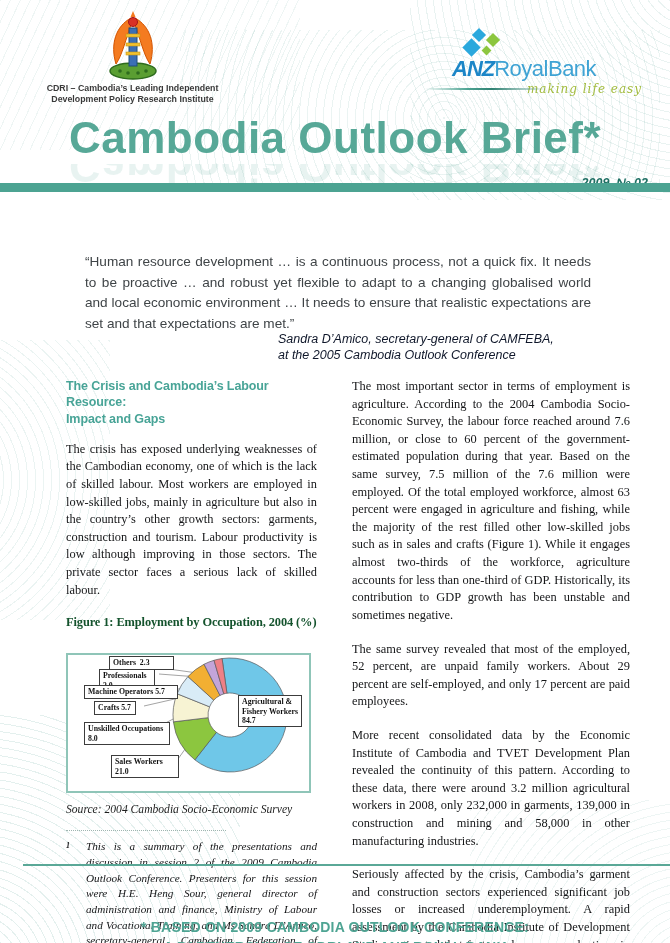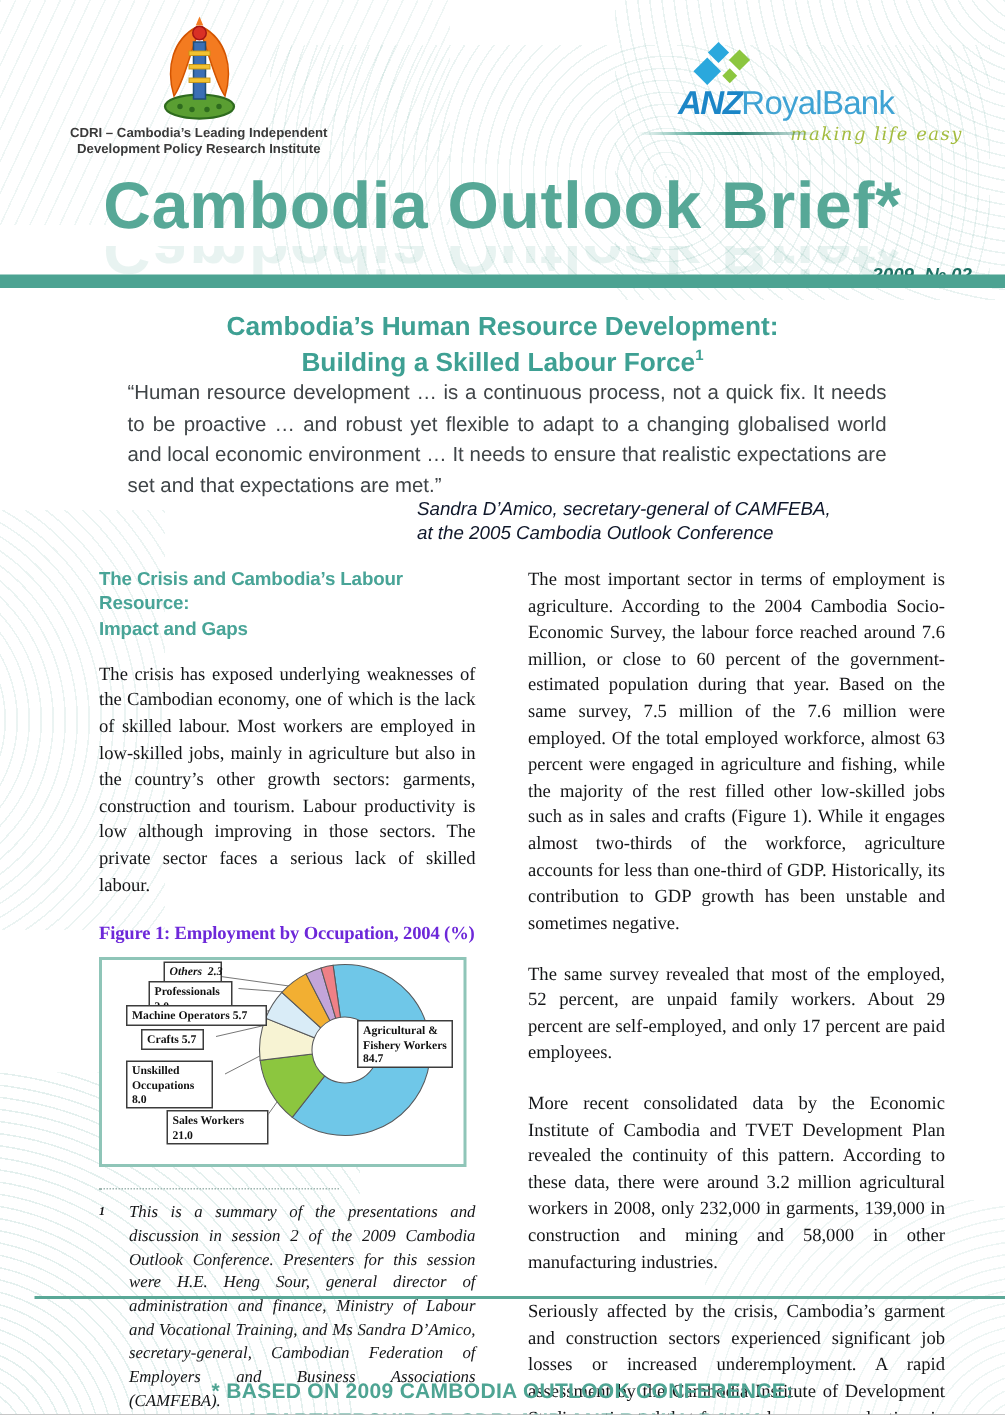--- a/index.html
+++ b/index.html
@@ -64,21 +64,21 @@
 
   
   .col { position:absolute; top:378px; z-index:2; }
   .col-left  { left:66px; width:251px; }
   .col-right { left:352px; width:278px; }
   .section-heading { font-size:12.5px; font-weight:bold; color:#48a497; line-height:1.3; letter-spacing:-0.1px; margin-bottom:14px; }
   .body-text { font-family:"Liberation Serif", serif; font-size:12.4px; line-height:1.42;
     color:#141517; text-align:justify; margin:0 0 16px 0; }
 
   .figure-title { font-family:"Liberation Serif", serif; font-weight:bold; font-size:12.4px;
-    color:#6d28d9; margin:14px 0 8px 0; letter-spacing:-0.1px; }
+    color:#14532d; margin:14px 0 23px 0; letter-spacing:-0.1px; }
   .figure-box { position:relative; width:245px; height:140px; border:2px solid #8fc5b8;
     background:#fff; box-sizing:border-box; }
   .figure-box svg { position:absolute; left:0; top:0; }
   .plabel { position:absolute; background:#fff; border:1px solid #3c3c3c; padding:1px 3px;
     font-family:"Liberation Serif", serif; font-weight:bold; font-size:7.8px; line-height:1.2;
     color:#111; box-sizing:border-box; }
   .figure-source { font-family:"Liberation Serif", serif; font-style:italic; font-size:11.6px;
     color:#1d1d1d; margin-top:10px; }
   .footnote-rule { border:none; border-top:1.5px dotted #9fb5b0; width:160px; margin:14px 0 8px 0; }
   .footnote { display:flex; font-family:"Liberation Serif", serif; font-style:italic;
@@ -137,24 +137,20 @@
     </div>
     <div class="anz-tagline">making life easy</div>
   </div>
   <div class="anz-underline"></div>
 
   <div class="masthead-reflection">Cambodia Outlook Brief*</div>
   <div class="masthead-title">Cambodia Outlook Brief*</div>
   <div class="issue-no">2009, № 02</div>
   <div class="teal-bar"></div>
 
-  <div class="article-heading">
-    <div>Cambodia’s Human Resource Development:</div>
-    <div><span>Building a Skilled Labour Force</span><sup>1</sup></div>
-  </div>
 
   <div class="quote">“Human resource development … is a continuous process, not a quick fix. It needs to be proactive … and robust yet flexible to adapt to a changing globalised world and local economic environment … It needs to ensure that realistic expectations are set and that expectations are met.”</div>
   <div class="attribution">
     <div>Sandra D’Amico, secretary-general of CAMFEBA,</div>
     <div>at the 2005 Cambodia Outlook Conference</div>
   </div>
 
   <div class="col col-left">
     <div class="section-heading">
       <div>The Crisis and Cambodia’s Labour Resource:</div>
@@ -173,29 +169,30 @@
           <line x1="82" y1="76" x2="122.83613065332756" y2="54.85788586311322" stroke="#666" stroke-width="0.6"></line>
           <line x1="110" y1="104" x2="127.59382518775223" y2="79.4027094703046" stroke="#666" stroke-width="0.6"></line>
           <path d="M154.06713324527627,3.554720081730487 A57,57 0 1 1 126.84461471153294,104.86757052949751 L148.43125480094253,77.31730792366571 A22,22 0 1 0 158.93819177887855,38.21410248768545 Z" fill="#6fc7e8" stroke="#58595b" stroke-width="0.7"></path>
           <path d="M126.84461471153294,104.86757052949751 A57,57 0 0 1 105.41522529052575,66.86755204407248 L140.1602623928345,62.650634122273594 A22,22 0 0 0 148.43125480094253,77.31730792366571 Z" fill="#8cc63f" stroke="#58595b" stroke-width="0.7"></path>
           <path d="M105.41522529052575,66.86755204407248 A57,57 0 0 1 109.10591550399397,38.75815861726264 L141.584739317331,51.80139455403119 A22,22 0 0 0 140.1602623928345,62.650634122273594 Z" fill="#f7f3d3" stroke="#58595b" stroke-width="0.7"></path>
           <path d="M109.10591550399397,38.75815861726264 A57,57 0 0 1 119.90804558432465,21.564763907727738 L145.75398250623056,45.16534747315807 A22,22 0 0 0 141.584739317331,51.80139455403119 Z" fill="#d9ecf7" stroke="#58595b" stroke-width="0.7"></path>
           <path d="M119.90804558432465,21.564763907727738 A57,57 0 0 1 136.05165421398434,9.24880936402218 L151.98484899487116,40.41182115804365 A22,22 0 0 0 145.75398250623056,45.16534747315807 Z" fill="#f2af32" stroke="#58595b" stroke-width="0.7"></path>
           <path d="M136.05165421398434,9.24880936402218 A57,57 0 0 1 146.0210955750576,5.285517334269201 L155.83270355528538,38.882129497437234 A22,22 0 0 0 151.98484899487116,40.41182115804365 Z" fill="#c3a5d9" stroke="#58595b" stroke-width="0.7"></path>
           <path d="M146.0210955750576,5.285517334269201 A57,57 0 0 1 154.06713324527624,3.554720081730494 L158.93819177887855,38.21410248768545 A22,22 0 0 0 155.83270355528538,38.882129497437234 Z" fill="#ef8086" stroke="#58595b" stroke-width="0.7"></path>
         </svg>
-      <div class="plabel" style="left:41px; top:1px;  width:39px;font-style:italic;"><span>Others</span>&nbsp;&nbsp;<span>2.3</span></div>
+      <div class="plabel" style="left:41px; top:1px;  width:65px;"><span>Others</span>&nbsp;&nbsp;<span>2.3</span></div>
       <div class="plabel" style="left:31px; top:14px; width:56px;"><span>Professionals</span> <span>3.0</span></div>
       <div class="plabel" style="left:16px; top:30px; width:94px;"><span>Machine Operators</span> <span>5.7</span></div>
       <div class="plabel" style="left:26px; top:46px; width:42px;"><span>Crafts</span> <span>5.7</span></div>
-      <div class="plabel" style="left:16px; top:67px; width:58px;"><span>Unskilled Occupations</span> <span>8.0</span></div>
+      <div class="plabel" style="left:16px; top:67px; width:86px;"><span>Unskilled Occupations</span> <span>8.0</span></div>
       <div class="plabel" style="left:43px; top:100px; width:68px;"><span>Sales Workers</span> <span>21.0</span></div>
       <div class="plabel" style="left:170px; top:40px; width:64px;"><span>Agricultural &amp; Fishery Workers</span> <span>84.7</span></div>
     </div>
 
+    <div class="figure-source">Source: 2004 Cambodia Socio-Economic Survey</div>
     <hr class="footnote-rule">
     <div class="footnote">
       <div class="fn-mark">1</div>
       <div class="fn-text">This is a summary of the presentations and discussion in session 2 of the 2009 Cambodia Outlook Conference. Presenters for this session were H.E. Heng Sour, general director of administration and finance, Ministry of Labour and Vocational Training, and Ms Sandra D’Amico, secretary-general, Cambodian Federation of Employers and Business Associations (CAMFEBA).</div>
     </div>
   </div>
 
   <div class="col col-right">
     <p class="body-text">The most important sector in terms of employment is agriculture. According to the 2004 Cambodia Socio-Economic Survey, the labour force reached around 7.6 million, or close to 60 percent of the government-estimated population during that year. Based on the same survey, 7.5 million of the 7.6 million were employed. Of the total employed workforce, almost 63 percent were engaged in agriculture and fishing, while the majority of the rest filled other low-skilled jobs such as in sales and crafts (Figure 1). While it engages almost two-thirds of the workforce, agriculture accounts for less than one-third of GDP. Historically, its contribution to GDP growth has been unstable and sometimes negative.</p>
     <p class="body-text">The same survey revealed that most of the employed, 52 percent, are unpaid family workers. About 29 percent are self-employed, and only 17 percent are paid employees.</p>

